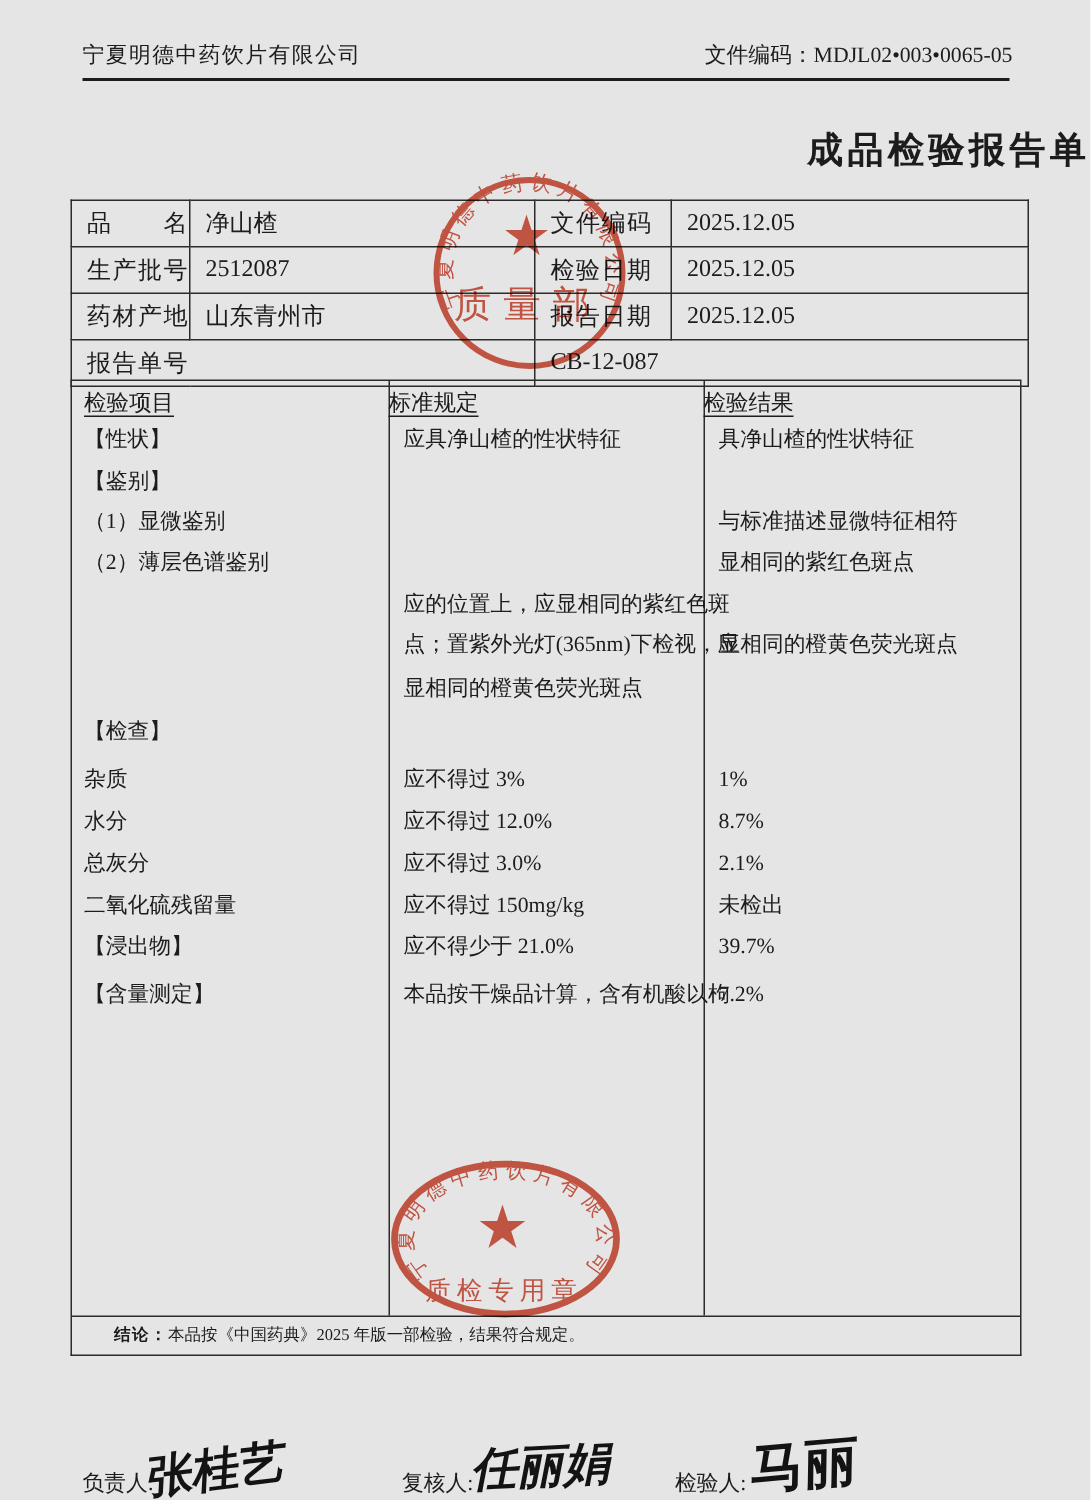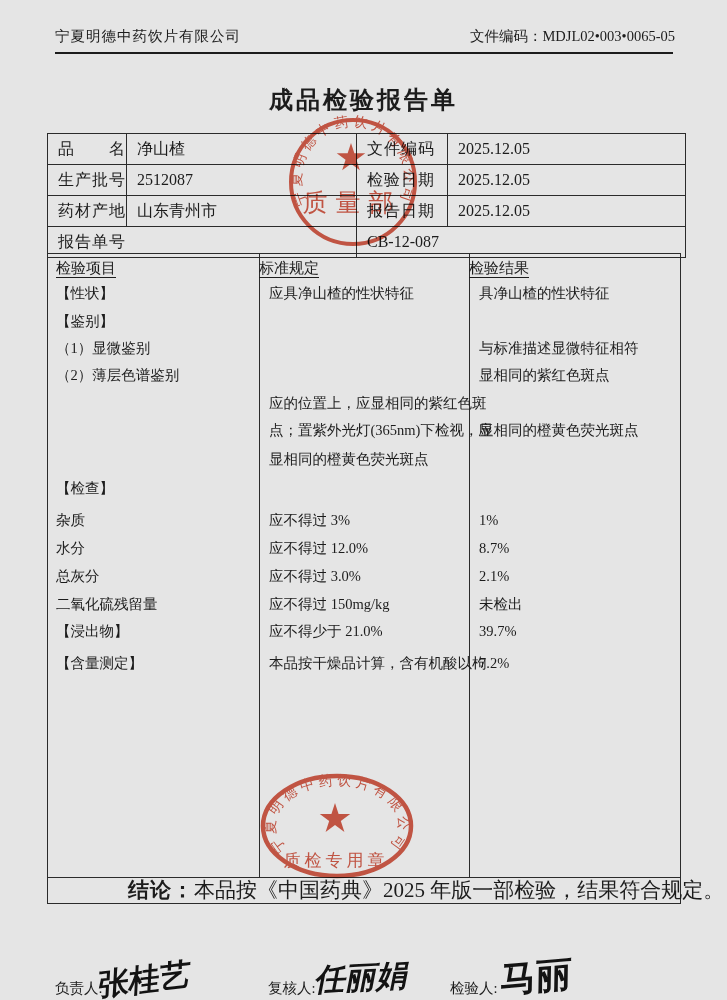--- a/index.html
+++ b/index.html
@@ -3,39 +3,39 @@
 <meta charset="utf-8">
 <style>
   html,body{margin:0;padding:0;background:#ffffff;}
   .page{position:relative;width:727px;height:1000px;background:#e5e5e5;overflow:hidden;
         font-family:"Liberation Serif","DejaVu Sans",serif;color:#1c1c1c;}
   
   .hdr-company{position:absolute;left:55px;top:27px;font-size:14.5px;letter-spacing:1px;}
   .hdr-code{position:absolute;right:52px;top:27px;font-size:14.5px;}
   .hdr-rule{position:absolute;left:55px;top:52px;width:618px;height:2px;background:#1c1c1c;}
   
-  .title{position:absolute;left:0;top:84px;width:727px;text-align:center;
+  .title{position:absolute;left:0;top:84px;width:727px;text-align:right;
          font-size:24px;font-weight:bold;letter-spacing:3px;}
   
   table.info{position:absolute;left:47px;top:133px;border-collapse:collapse;table-layout:fixed;}
   table.info td{border:1.5px solid #2b2b2b;height:30px;font-size:16px;padding:0 0 0 10px;
                 white-space:nowrap;overflow:hidden;}
   td.lbl{letter-spacing:1px;}
   
   .insp{position:absolute;left:47px;top:253px;width:634px;height:625px;
         border:1.5px solid #2b2b2b;box-sizing:border-box;}
   .insp .vline{position:absolute;top:0;bottom:0;width:0;border-left:1.5px solid #2b2b2b;}
   .insp .line{position:absolute;font-size:14.5px;line-height:20px;white-space:nowrap;}
   .insp .colhead{position:absolute;top:5px;font-size:15px;text-decoration:underline;
                  text-underline-offset:4px;}
   .insp .ch2,.insp .ch3{width:210px;text-align:left;}
   
   .concl{position:absolute;left:47px;top:878px;width:634px;height:26px;box-sizing:border-box;
-         border:1.5px solid #2b2b2b;border-top:none;font-size:21px;line-height:24px;
-         padding-left:80px;white-space:nowrap;}
+         border:1.5px solid #2b2b2b;border-top:none;font-size:11px;line-height:24px;
+         padding-left:28px;white-space:nowrap;}
   .concl b{letter-spacing:1px;}
   
   .sigrow{position:absolute;left:0;top:920px;width:727px;height:70px;margin-top:31px;}
   .siglabel{position:absolute;top:28px;font-size:14.5px;}
   .sig{position:absolute;font-size:31px;font-weight:bold;color:#131313;
        font-family:"Liberation Serif",serif;white-space:nowrap;}
   .sig1{left:98px;top:8px;transform:rotate(-7deg) skewX(-10deg);}
   .sig2{left:316px;top:6px;transform:rotate(-3deg) skewX(-14deg);}
   .sig3{left:500px;top:2px;transform:rotate(-5deg) skewX(-6deg);font-size:36px;}
   

